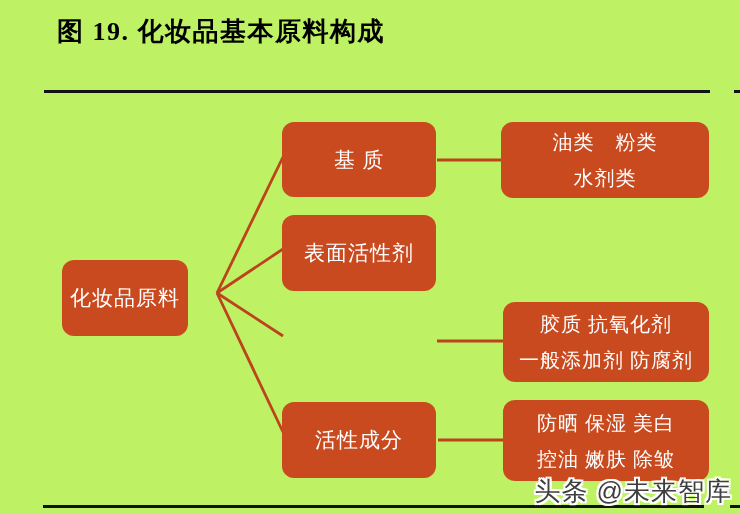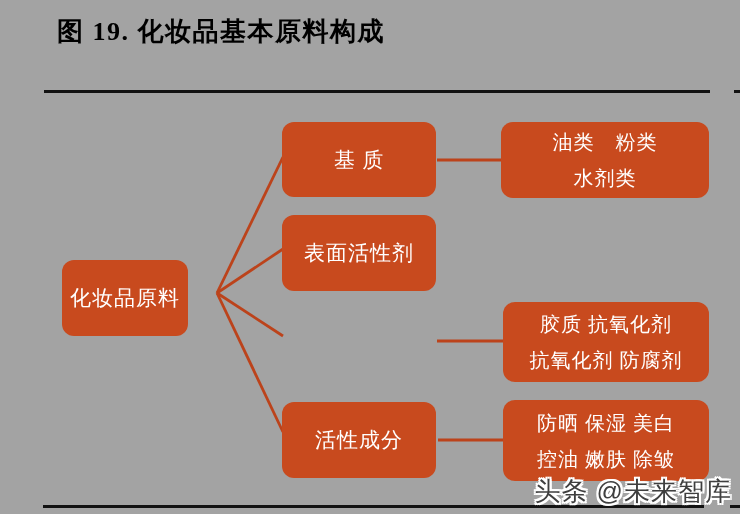--- a/index.html
+++ b/index.html
@@ -8,21 +8,21 @@
     background: #ffffff;
     width: 740px;
     height: 514px;
     font-family: "Liberation Serif", serif;
     overflow: hidden;
   }
   .page {
     position: relative;
     width: 740px;
     height: 514px;
-    background: #a3a3a3;
+    background: #bef264;
   }
   .figure-title {
     position: absolute;
     left: 57px;
     top: 14px;
     font-size: 26px;
     font-weight: bold;
     color: #000000;
     letter-spacing: 1.5px;
     white-space: pre;
@@ -123,21 +123,21 @@
   <div class="node node-leaf node-leaf-1">
     <span class="line">油类　粉类</span>
     <span class="line">水剂类</span>
   </div>
 
   <div class="node node-mid node-mid-4">
     <span class="line">活性成分</span>
   </div>
   <div class="node node-leaf node-leaf-2">
     <span class="line">胶质 抗氧化剂</span>
-    <span class="line">抗氧化剂 防腐剂</span>
+    <span class="line">一般添加剂 防腐剂</span>
   </div>
   <div class="node node-leaf node-leaf-3">
     <span class="line">防晒 保湿 美白</span>
     <span class="line">控油 嫩肤 除皱</span>
   </div>
 
   <div class="watermark">头条 @未来智库</div>
 
   <div class="rule rule-bottom"></div>
   <div class="rule rule-bottom-tick"></div>

